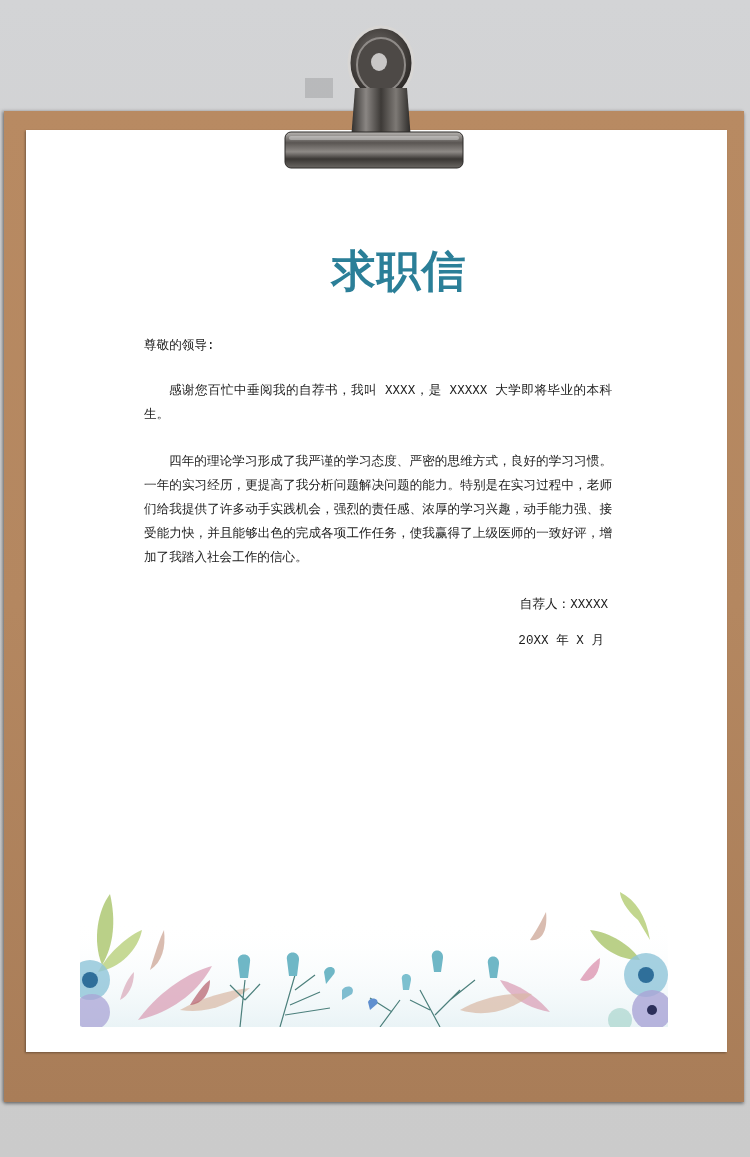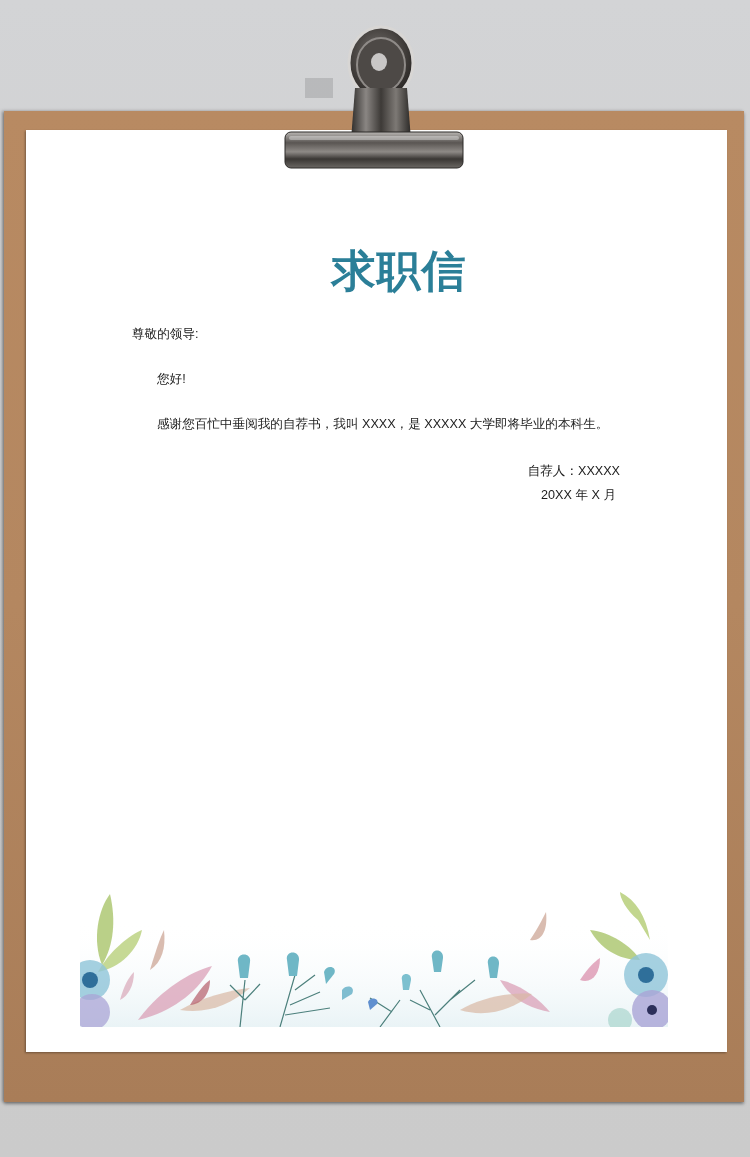--- a/index.html
+++ b/index.html
@@ -21,21 +21,21 @@
     .clip { position: absolute; left: 283px; top: 20px; width: 182px; height: 150px; }
     .title {
       position: absolute; left: 0; top: 243px; width: 750px; text-align: center;
       font-family: "DejaVu Serif", "Liberation Serif", serif; font-weight: bold;
       font-size: 44px; letter-spacing: 1px; line-height: 56px; padding-left: 24px;
     }
     .content {
       position: absolute; left: 132px; top: 322px; width: 492px;
       font-size: 12.6px; color: #1c1c1c; line-height: 24px;
     }
-    .content p { margin: 0; }
+    .content p { margin: 12px; font-family: Liberation Mono, monospace; }
     .greeting { margin-bottom: 21px !important; }
     .indent { text-indent: 25px; }
     .para { margin-bottom: 23px !important; text-align: justify; }
     .sign { text-align: right; padding-right: 4px; }
     .date { text-align: right; padding-right: 8px; }
     .floral { position: absolute; left: 80px; top: 880px; width: 588px; height: 147px; overflow: hidden; }
   </style>
 </head>
 <body>
 
@@ -77,22 +77,22 @@
 
     <rect x="2" y="112" width="178" height="36" rx="6" fill="url(#bar)" stroke="#2c2a28" stroke-width="1"></rect>
     <rect x="6" y="116" width="170" height="4" rx="2" fill="rgba(255,255,255,0.35)"></rect>
   </svg>
 </div>
 
 <div class="title" style="color:#2b7f98">求职信</div>
 
 <div class="content">
   <p class="greeting">尊敬的领导:</p>
-  <p class="indent greeting">您好!</p>
   <p class="indent para">感谢您百忙中垂阅我的自荐书，我叫 XXXX，是 XXXXX 大学即将毕业的本科生。</p>
+  <p class="indent para">四年的理论学习形成了我严谨的学习态度、严密的思维方式，良好的学习习惯。一年的实习经历，更提高了我分析问题解决问题的能力。特别是在实习过程中，老师们给我提供了许多动手实践机会，强烈的责任感、浓厚的学习兴趣，动手能力强、接受能力快，并且能够出色的完成各项工作任务，使我赢得了上级医师的一致好评，增加了我踏入社会工作的信心。</p>
   <p class="sign">自荐人：XXXXX</p>
   <p class="date">20XX 年 X 月</p>
 </div>
 
 <div class="floral">
   <svg width="588" height="147" viewBox="0 0 588 147">
     <defs>
       <linearGradient id="wash" x1="0" y1="0" x2="0" y2="1">
         <stop offset="0" stop-color="#ffffff" stop-opacity="0"></stop>
         <stop offset="1" stop-color="#e7f2f5" stop-opacity="0.9"></stop>

